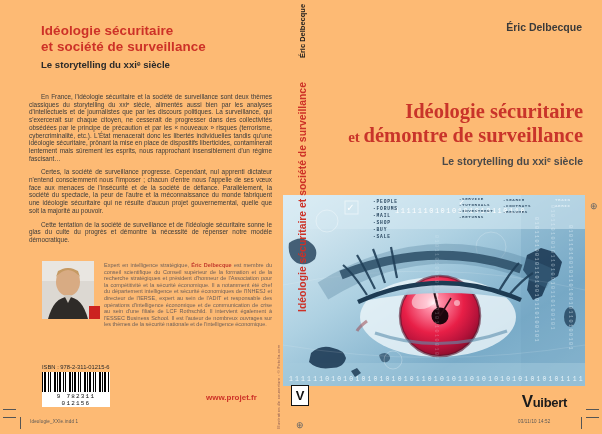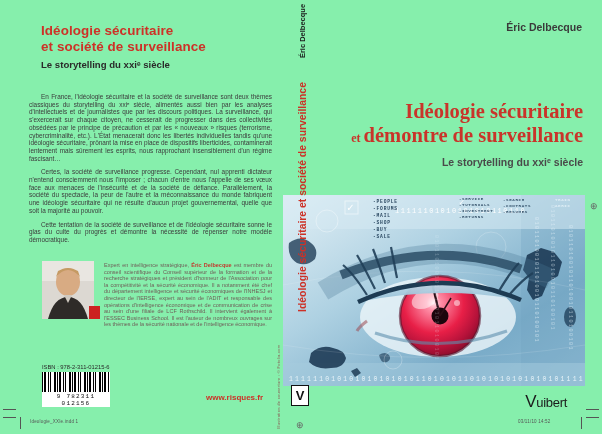--- a/index.html
+++ b/index.html
@@ -1,16 +1,16 @@
 <!DOCTYPE html>
 <html><head>
 <meta charset="utf-8">
 <style>
   html,body{margin:0;padding:0;background:#ffffff;}
-  .page{position:relative;width:602px;height:434px;background:#86efac;overflow:hidden;
+  .page{position:relative;width:602px;height:434px;background:#fdba74;overflow:hidden;
         font-family:"Liberation Sans",sans-serif;color:#222;}
 
   
   .back{position:absolute;left:28px;top:20px;width:245px;height:410px;}
   .b-title{position:absolute;left:13px;top:3px;font-size:13.4px;line-height:15.5px;
            font-weight:bold;color:#cd3127;letter-spacing:.1px;}
   .b-sub{position:absolute;left:13px;top:39px;font-size:9.6px;font-weight:bold;color:#2a2a2a;}
   .b-body{position:absolute;left:1px;top:73px;width:243px;font-size:6.4px;line-height:7.7px;
           color:#3b3b3b;text-align:justify;}
   .b-body p{margin:0 0 6px 0;text-indent:12px;}
@@ -40,26 +40,26 @@
               background:#fff;display:flex;align-items:center;justify-content:center;
               font-size:13px;font-weight:bold;color:#111;z-index:6;}
 
   
   .f-author{position:absolute;left:440px;top:21px;width:142px;text-align:right;
             font-size:10.5px;font-weight:bold;color:#3a3a3a;}
   .f-title{position:absolute;left:300px;top:99px;width:283px;text-align:right;
            font-family:"Liberation Serif",serif;font-weight:bold;color:#c9342a;}
   .f-t1{font-size:20.5px;line-height:24px;}
   .f-t2{font-size:20.5px;line-height:25px;}
-  .f-t2 .small{font-size:12px;}
+  .f-t2 .small{font-size:15px;}
   .f-sub{margin-top:5px;font-family:"Liberation Sans",sans-serif;font-size:10.5px;
          font-weight:bold;color:#4a4a4a;}
   .cover-image{position:absolute;left:283px;top:195px;width:302px;height:191px;z-index:2;}
   .f-logo{position:absolute;left:497px;top:392px;width:70px;text-align:right;color:#1b1b1b;
-          font-weight:normal;letter-spacing:-.3px;}
+          font-weight:bold;letter-spacing:-.3px;}
   .f-logo .vbig{font-size:17px;}
   .f-logo .vrest{font-size:13px;}
 
   
   .mark{position:absolute;background:#555;}
   .tiny{position:absolute;font-size:4.5px;color:#555;letter-spacing:.2px;}
   .reg{position:absolute;font-size:9px;color:#666;line-height:9px;}
 </style>
 </head>
 <body>
@@ -92,21 +92,21 @@
       </div>
       <div class="redsq"></div>
       <div class="bio-text"><span>Expert en intelligence stratégique, </span><span class="bio-name">Éric Delbecque</span><span> est membre du conseil scientifique du Conseil supérieur de la formation et de la recherche stratégiques et président d'honneur de l'Association pour la compétitivité et la sécurité économique. Il a notamment été chef du département intelligence et sécurité économiques de l'INHESJ et directeur de l'IERSE, expert au sein de l'ADIT et responsable des opérations d'intelligence économique et de communication de crise au sein d'une filiale de LCF Rothschild. Il intervient également à l'ESSEC Business School. Il est l'auteur de nombreux ouvrages sur les thèmes de la sécurité nationale et de l'intelligence économique.</span></div>
     </div>
 
     <div class="b-isbn">ISBN : 978-2-311-01215-6</div>
     <div class="barcode">
       <div class="bars"></div>
       <div class="digits">9 782311 012156</div>
     </div>
-    <div class="b-web">www.risques.fr</div>
+    <div class="b-web">www.projet.fr</div>
   </div>
 
   <div class="credit-vert">Illustration de couverture : © Fotolia.com</div>
 
   <div class="cover-image">
     <svg width="302" height="191" viewBox="0 0 302 191">
       <defs>
         <linearGradient id="bgGrad" x1="0" y1="0" x2="1" y2="1">
           <stop offset="0" stop-color="#e3f0f6"></stop>
             <stop offset=".38" stop-color="#aed1e2"></stop>

